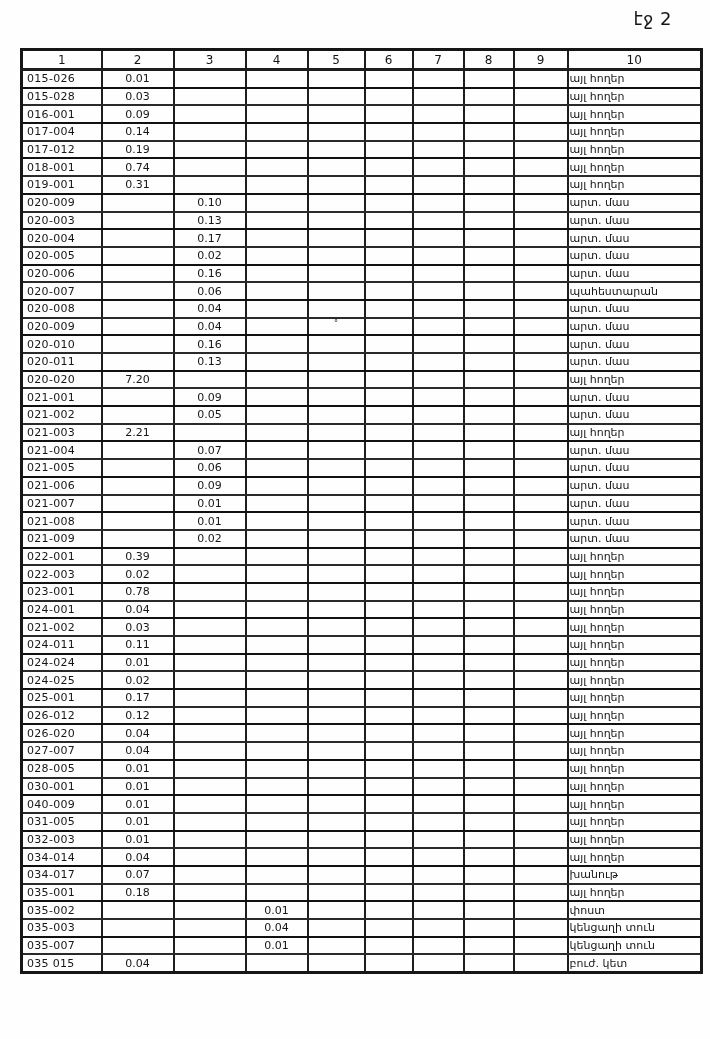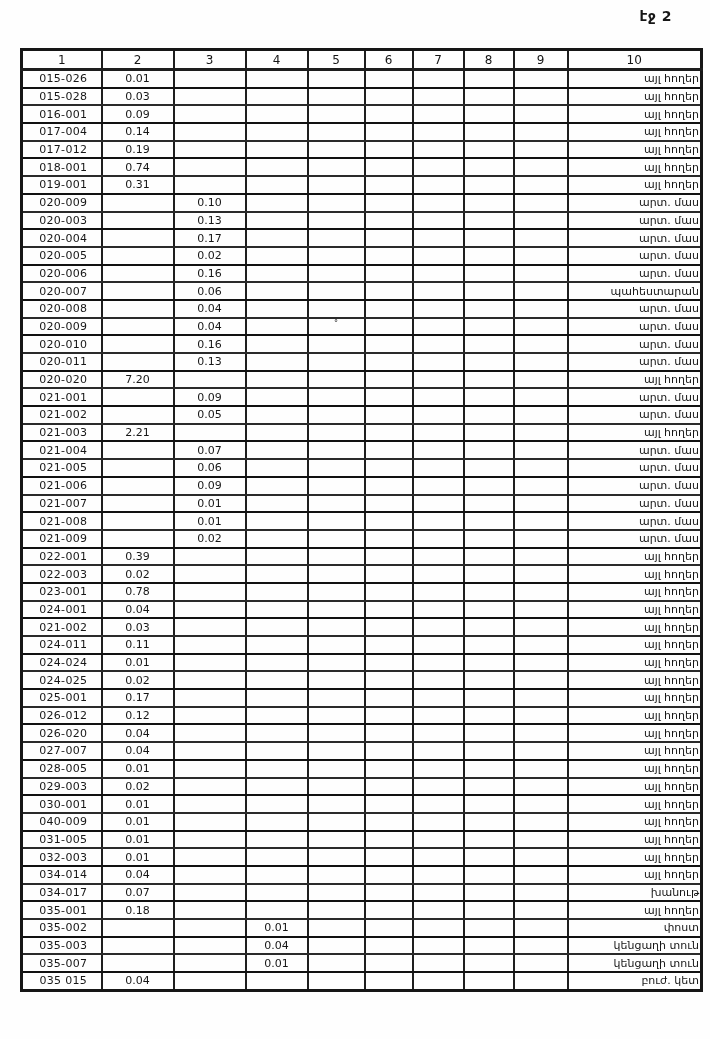--- a/index.html
+++ b/index.html
@@ -13,22 +13,22 @@
     position: relative;
     width: 710px;
     height: 1039px;
     background: #fefefe;
     overflow: hidden;
   }
   #page-label {
     position: absolute;
     top: 8px;
     right: 38px;
-    font-size: 14px;
-    font-weight: bold;
+    font-size: 18px;
+    font-weight: normal;
     color: #161616;
     letter-spacing: 0.5px;
   }
   table#scan-table {
     position: absolute;
     left: 20px;
     top: 48px;
     width: 680px;
     border-collapse: collapse;
     table-layout: fixed;
@@ -47,34 +47,34 @@
   #scan-table td {
     border: 2px solid #1e1e1e;
     height: 15.7px;
     font-size: 11px;
     padding: 0 1px;
     overflow: hidden;
     white-space: nowrap;
     color: #161616;
   }
   #scan-table td.c1 {
-    text-align: center;
+    text-align: left;
     padding-left: 4px;
     letter-spacing: 0.3px;
   }
   #scan-table td.c2, #scan-table td.c3, #scan-table td.c4 {
     text-align: center;
   }
   #scan-table td.c5 {
     text-align: center;
     font-size: 8px;
     vertical-align: top;
   }
   #scan-table td.c10 {
-    text-align: right;
+    text-align: left;
   }
   
   #scan-table tr:nth-child(odd) td {
     border-bottom-color: #111111;
   }
   #scan-table tr:nth-child(even) td {
     border-bottom-color: #2a2a2a;
   }
 </style>
 </head>
@@ -585,32 +585,20 @@
           <td class="c3"></td>
           <td class="c4"></td>
           <td class="c5"></td>
           <td class="c6"></td>
           <td class="c7"></td>
           <td class="c8"></td>
           <td class="c9"></td>
           <td class="c10">այլ հողեր</td>
         </tr>
         <tr>
-          <td class="c1">029-003</td>
-          <td class="c2">0.02</td>
-          <td class="c3"></td>
-          <td class="c4"></td>
-          <td class="c5"></td>
-          <td class="c6"></td>
-          <td class="c7"></td>
-          <td class="c8"></td>
-          <td class="c9"></td>
-          <td class="c10">այլ հողեր</td>
-        </tr>
-        <tr>
           <td class="c1">030-001</td>
           <td class="c2">0.01</td>
           <td class="c3"></td>
           <td class="c4"></td>
           <td class="c5"></td>
           <td class="c6"></td>
           <td class="c7"></td>
           <td class="c8"></td>
           <td class="c9"></td>
           <td class="c10">այլ հողեր</td>

